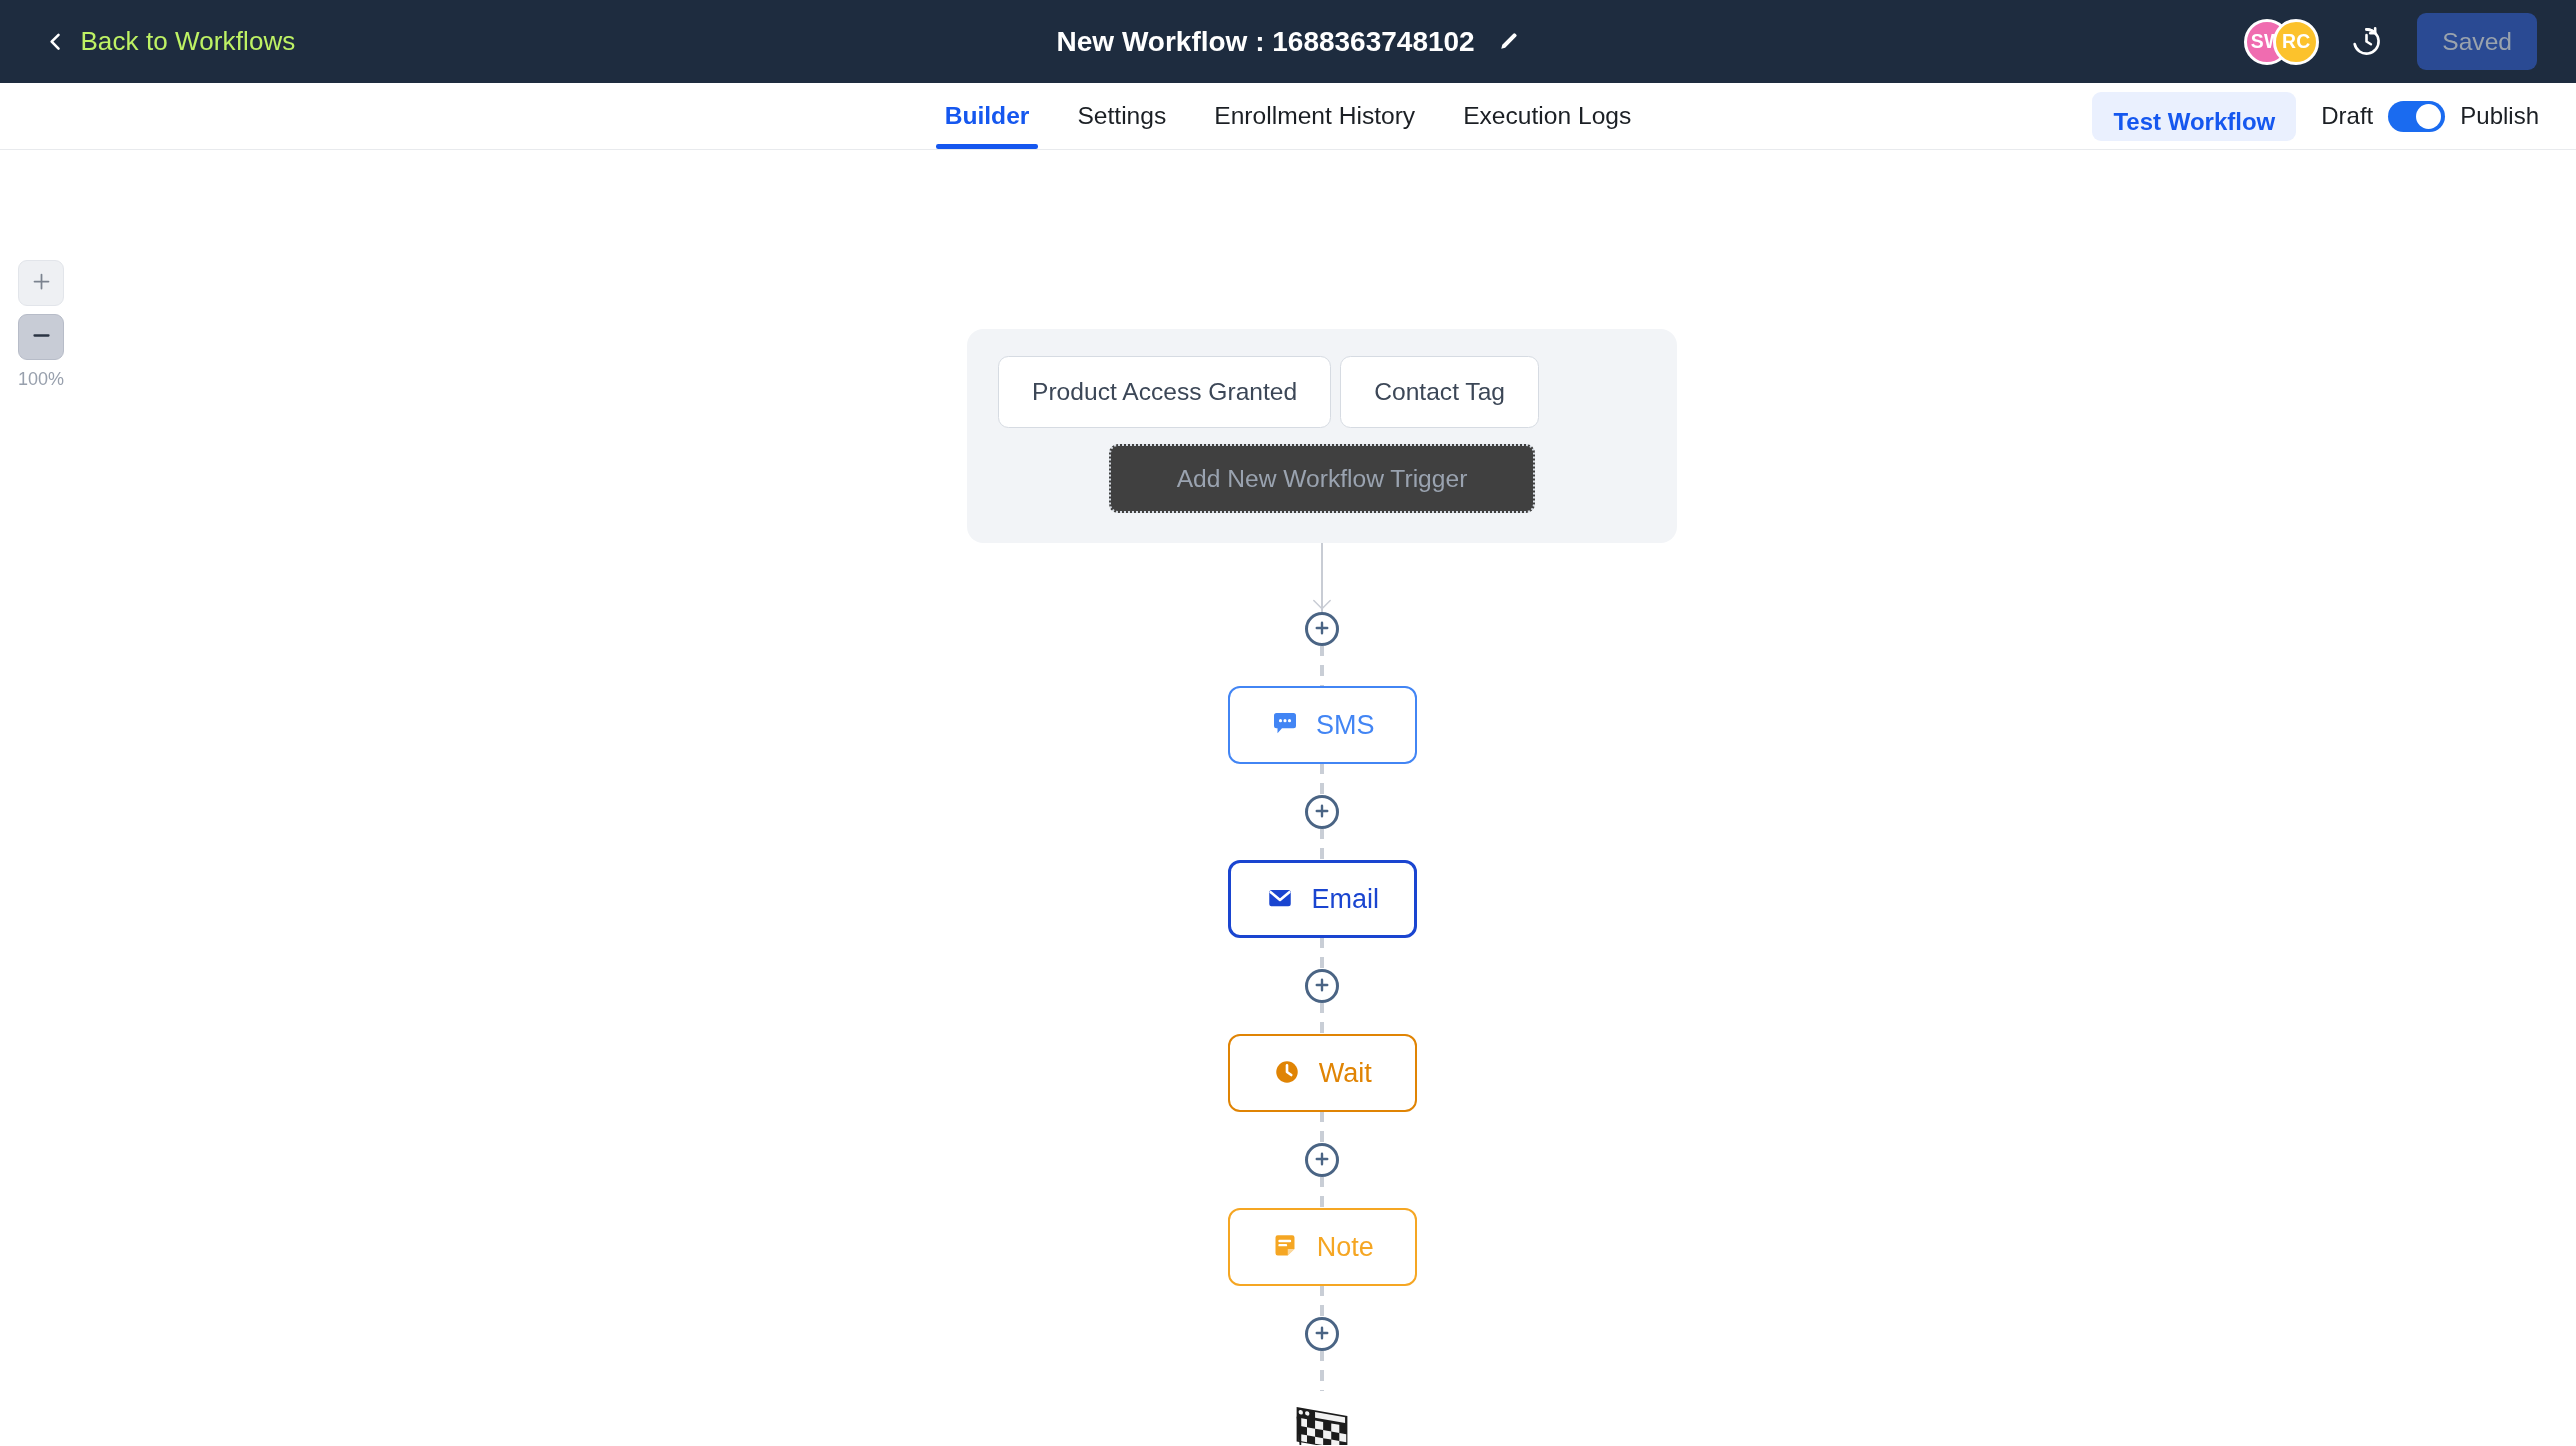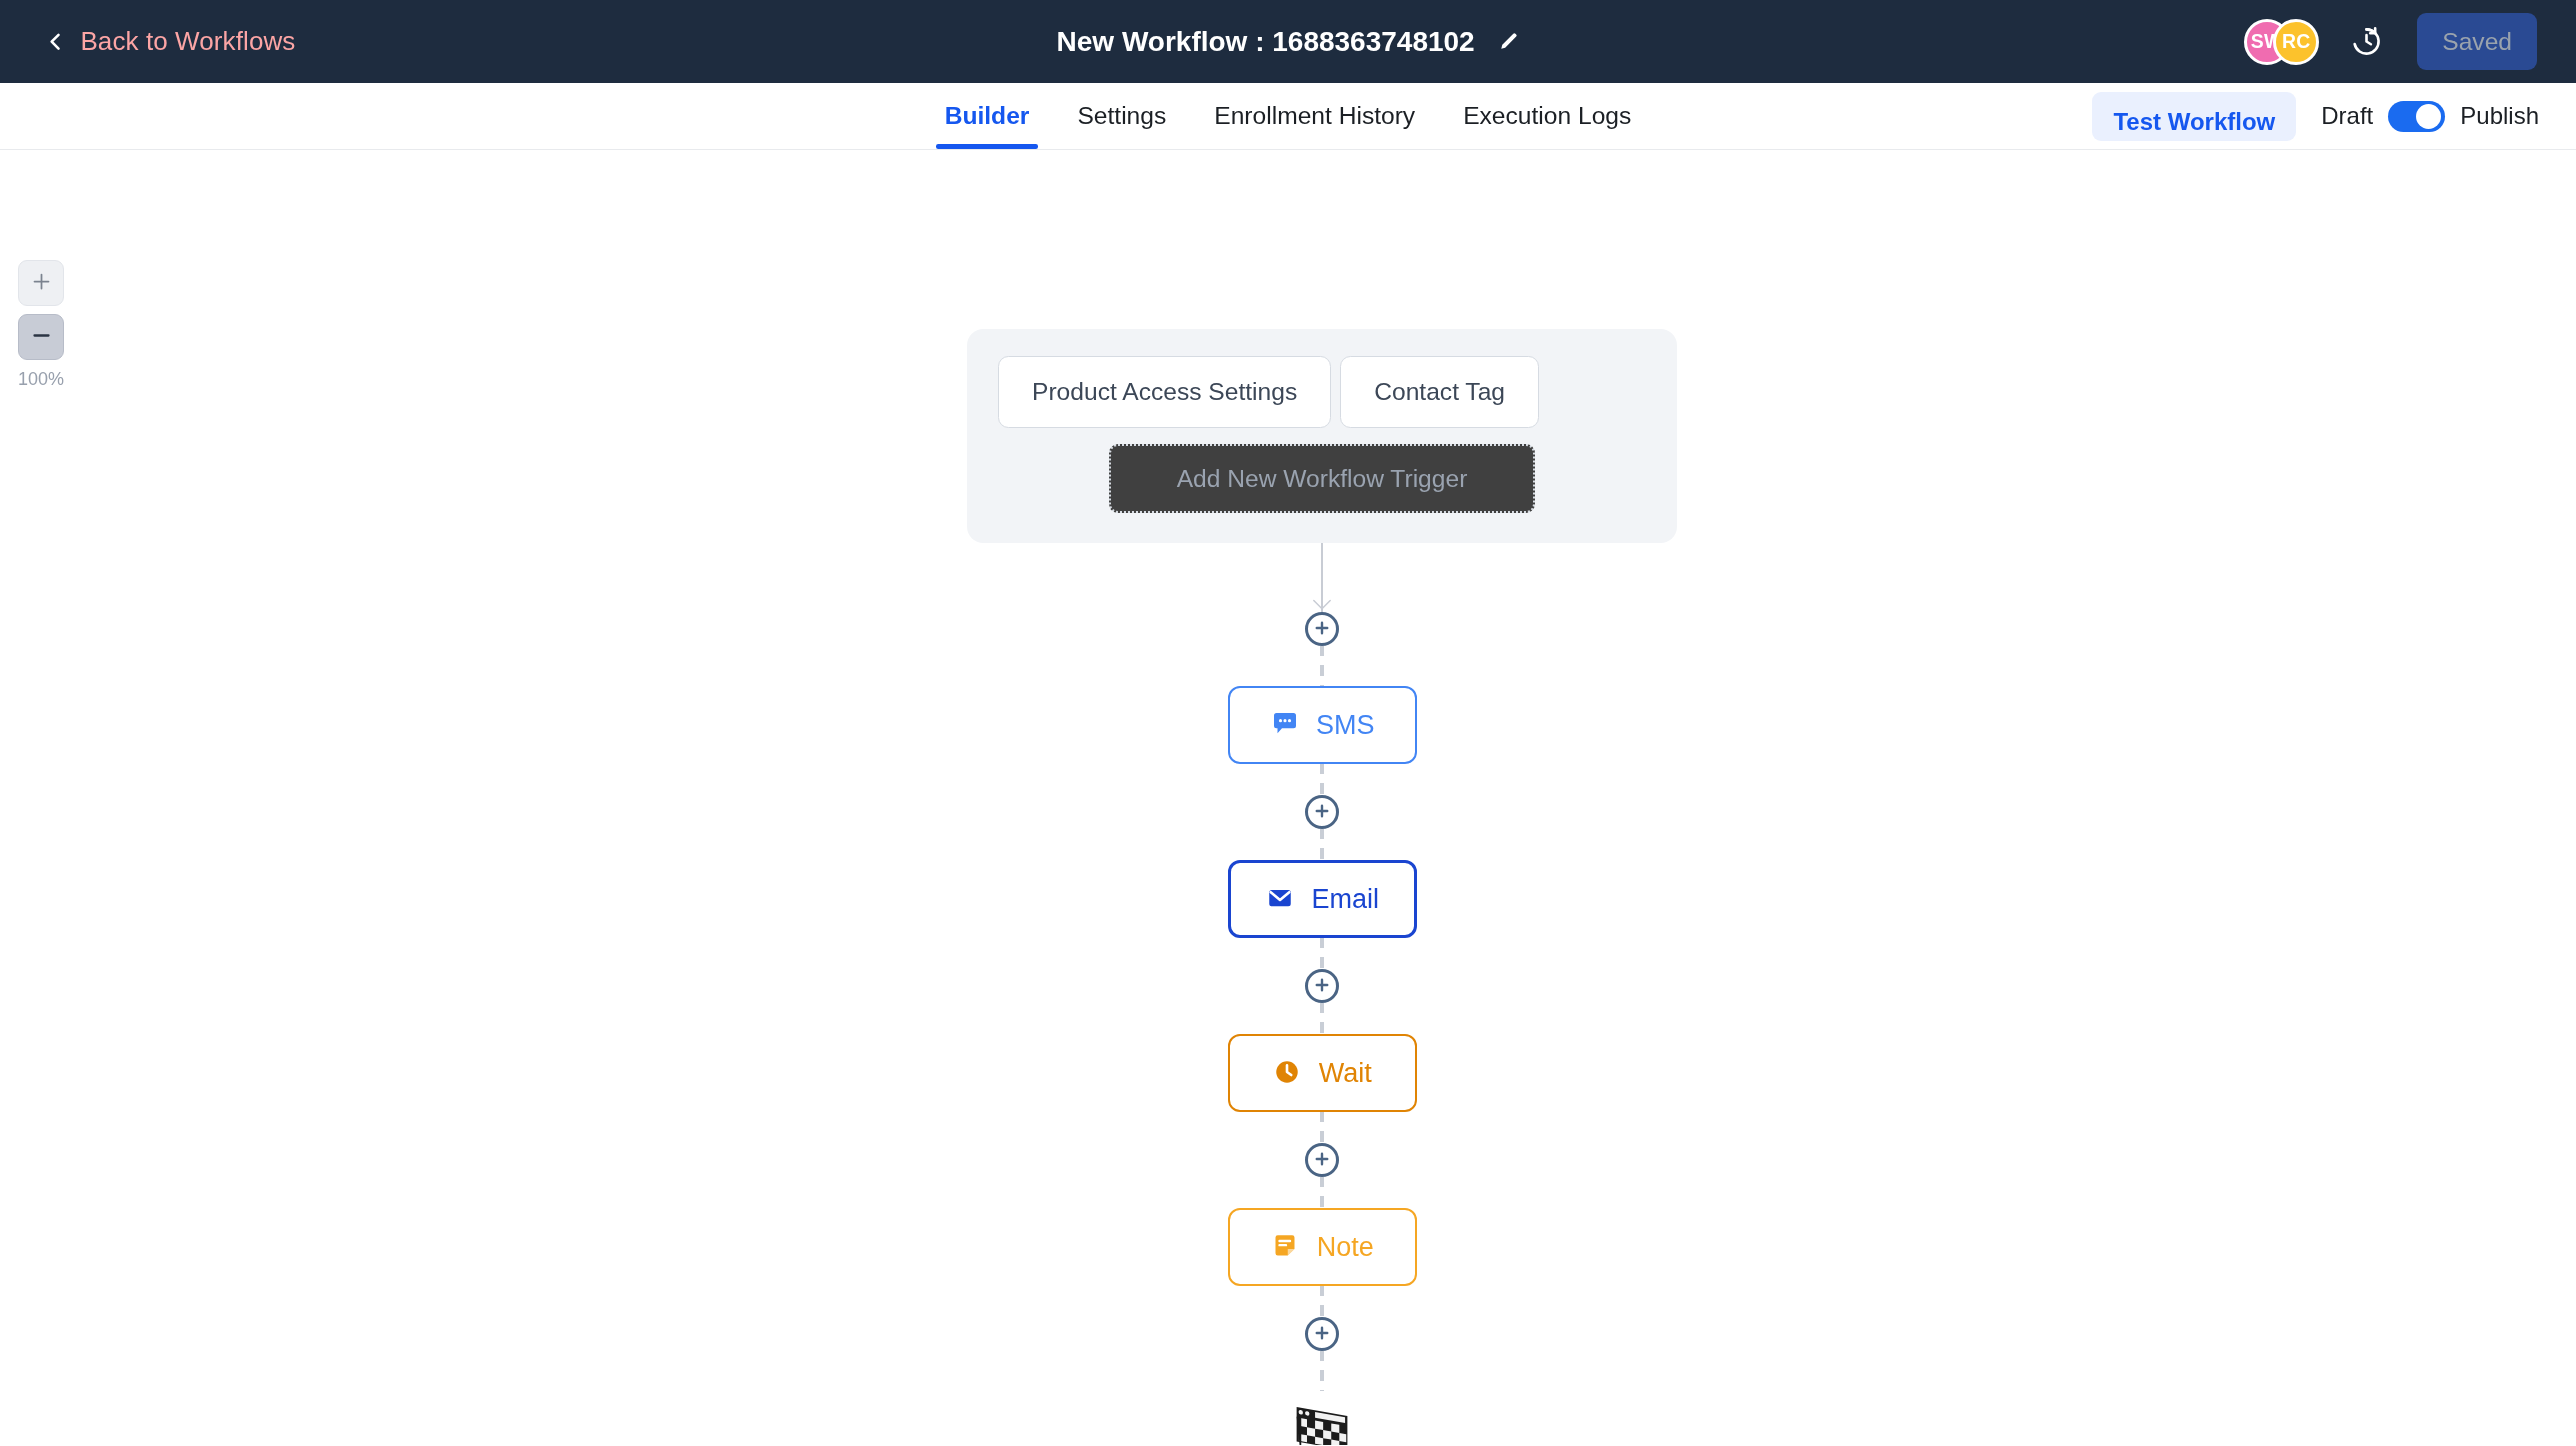--- a/index.html
+++ b/index.html
@@ -28,21 +28,21 @@
     display: flex;
     align-items: center;
     gap: 15px;
     cursor: pointer;
   }
   .back-chevron {
     width: 19.4px; height: 19.4px;
     display: block;
   }
   .back-label {
-    color: #fca5a5;
+    color: #bef264;
     font-size: 26px;
     letter-spacing: 0.1px;
   }
 
   .wf-title-wrap {
     position: absolute;
     left: 50%;
     transform: translateX(-50%);
     display: flex;
     align-items: center;
@@ -409,21 +409,21 @@
       </span>
     </div>
     <div class="zoom-level">100%</div>
   </div>
 
   <div class="flow">
 
     <div class="trigger-panel">
       <div class="trigger-row">
         <div class="trigger-chip">
-          <span>Product Access Settings</span>
+          <span>Product Access Granted</span>
         </div>
         <div class="trigger-chip">
           <span>Contact Tag</span>
         </div>
       </div>
       <div class="add-trigger">
         <span>Add New Workflow Trigger</span>
       </div>
     </div>
 

